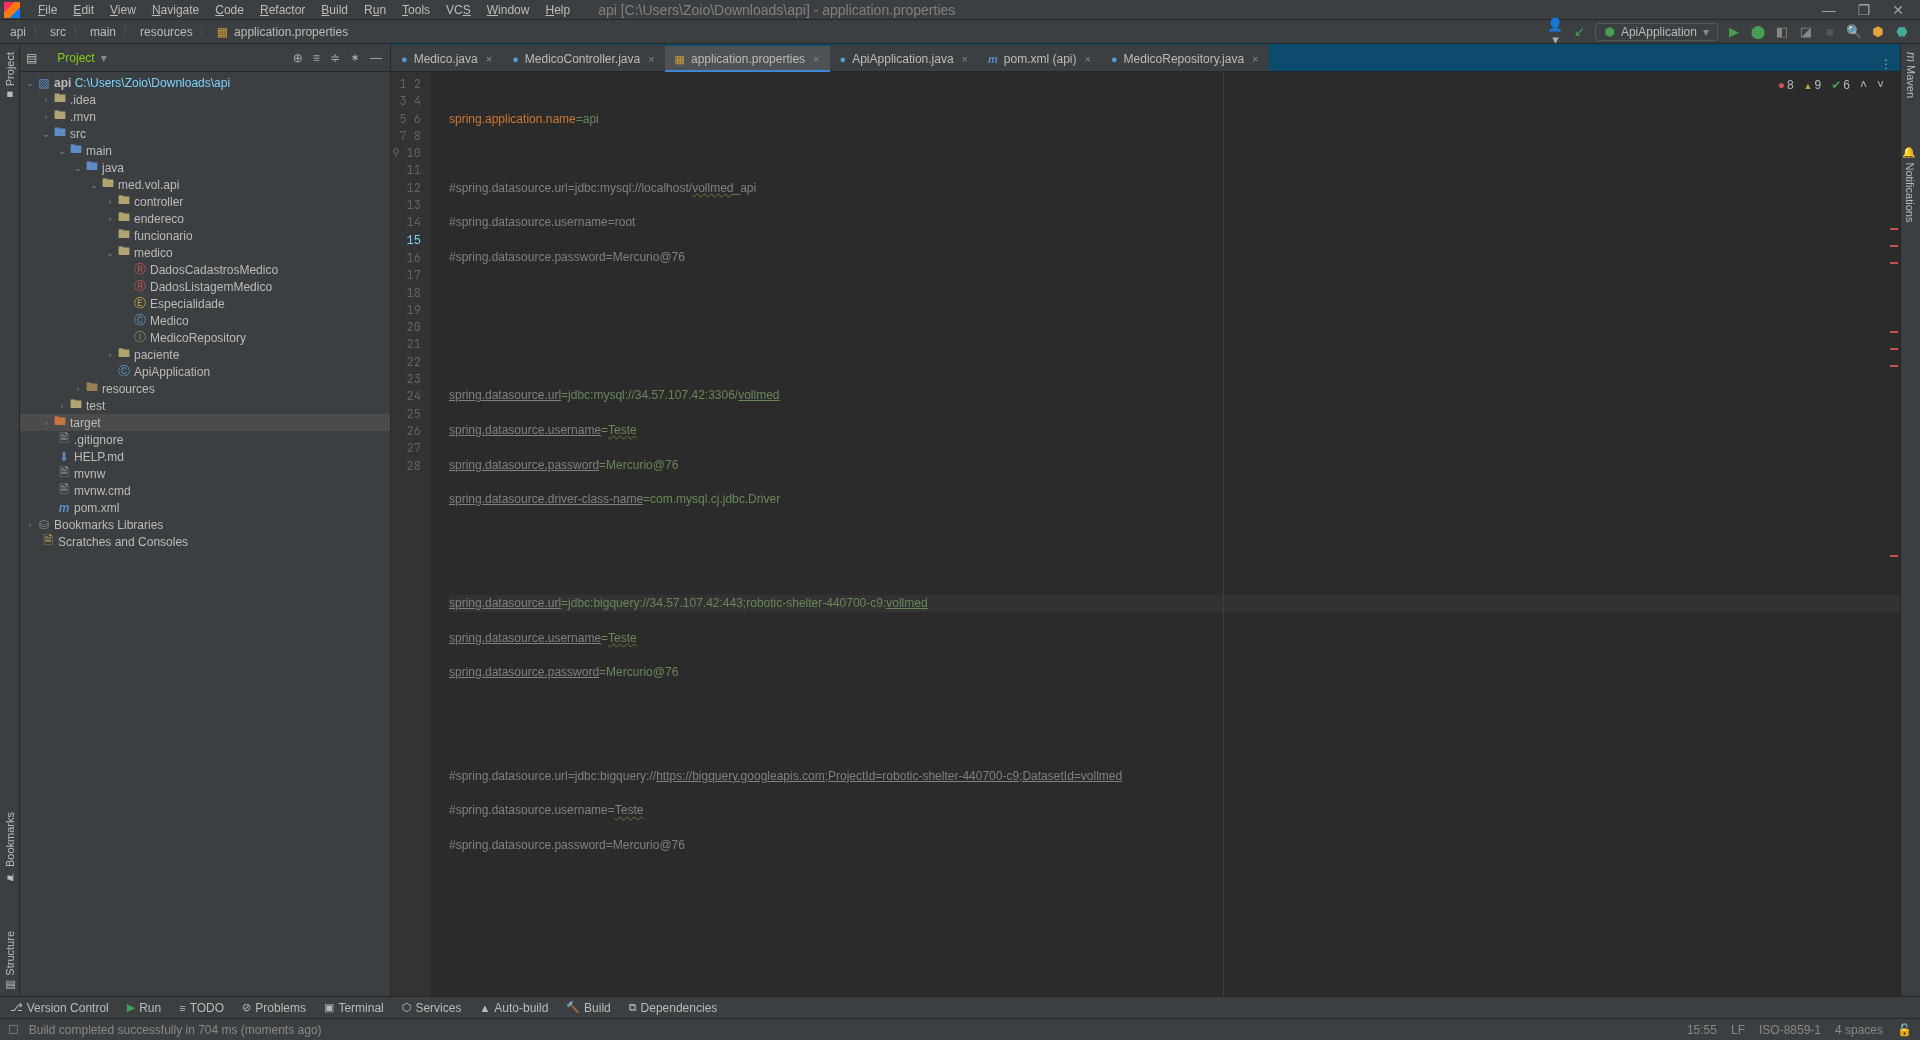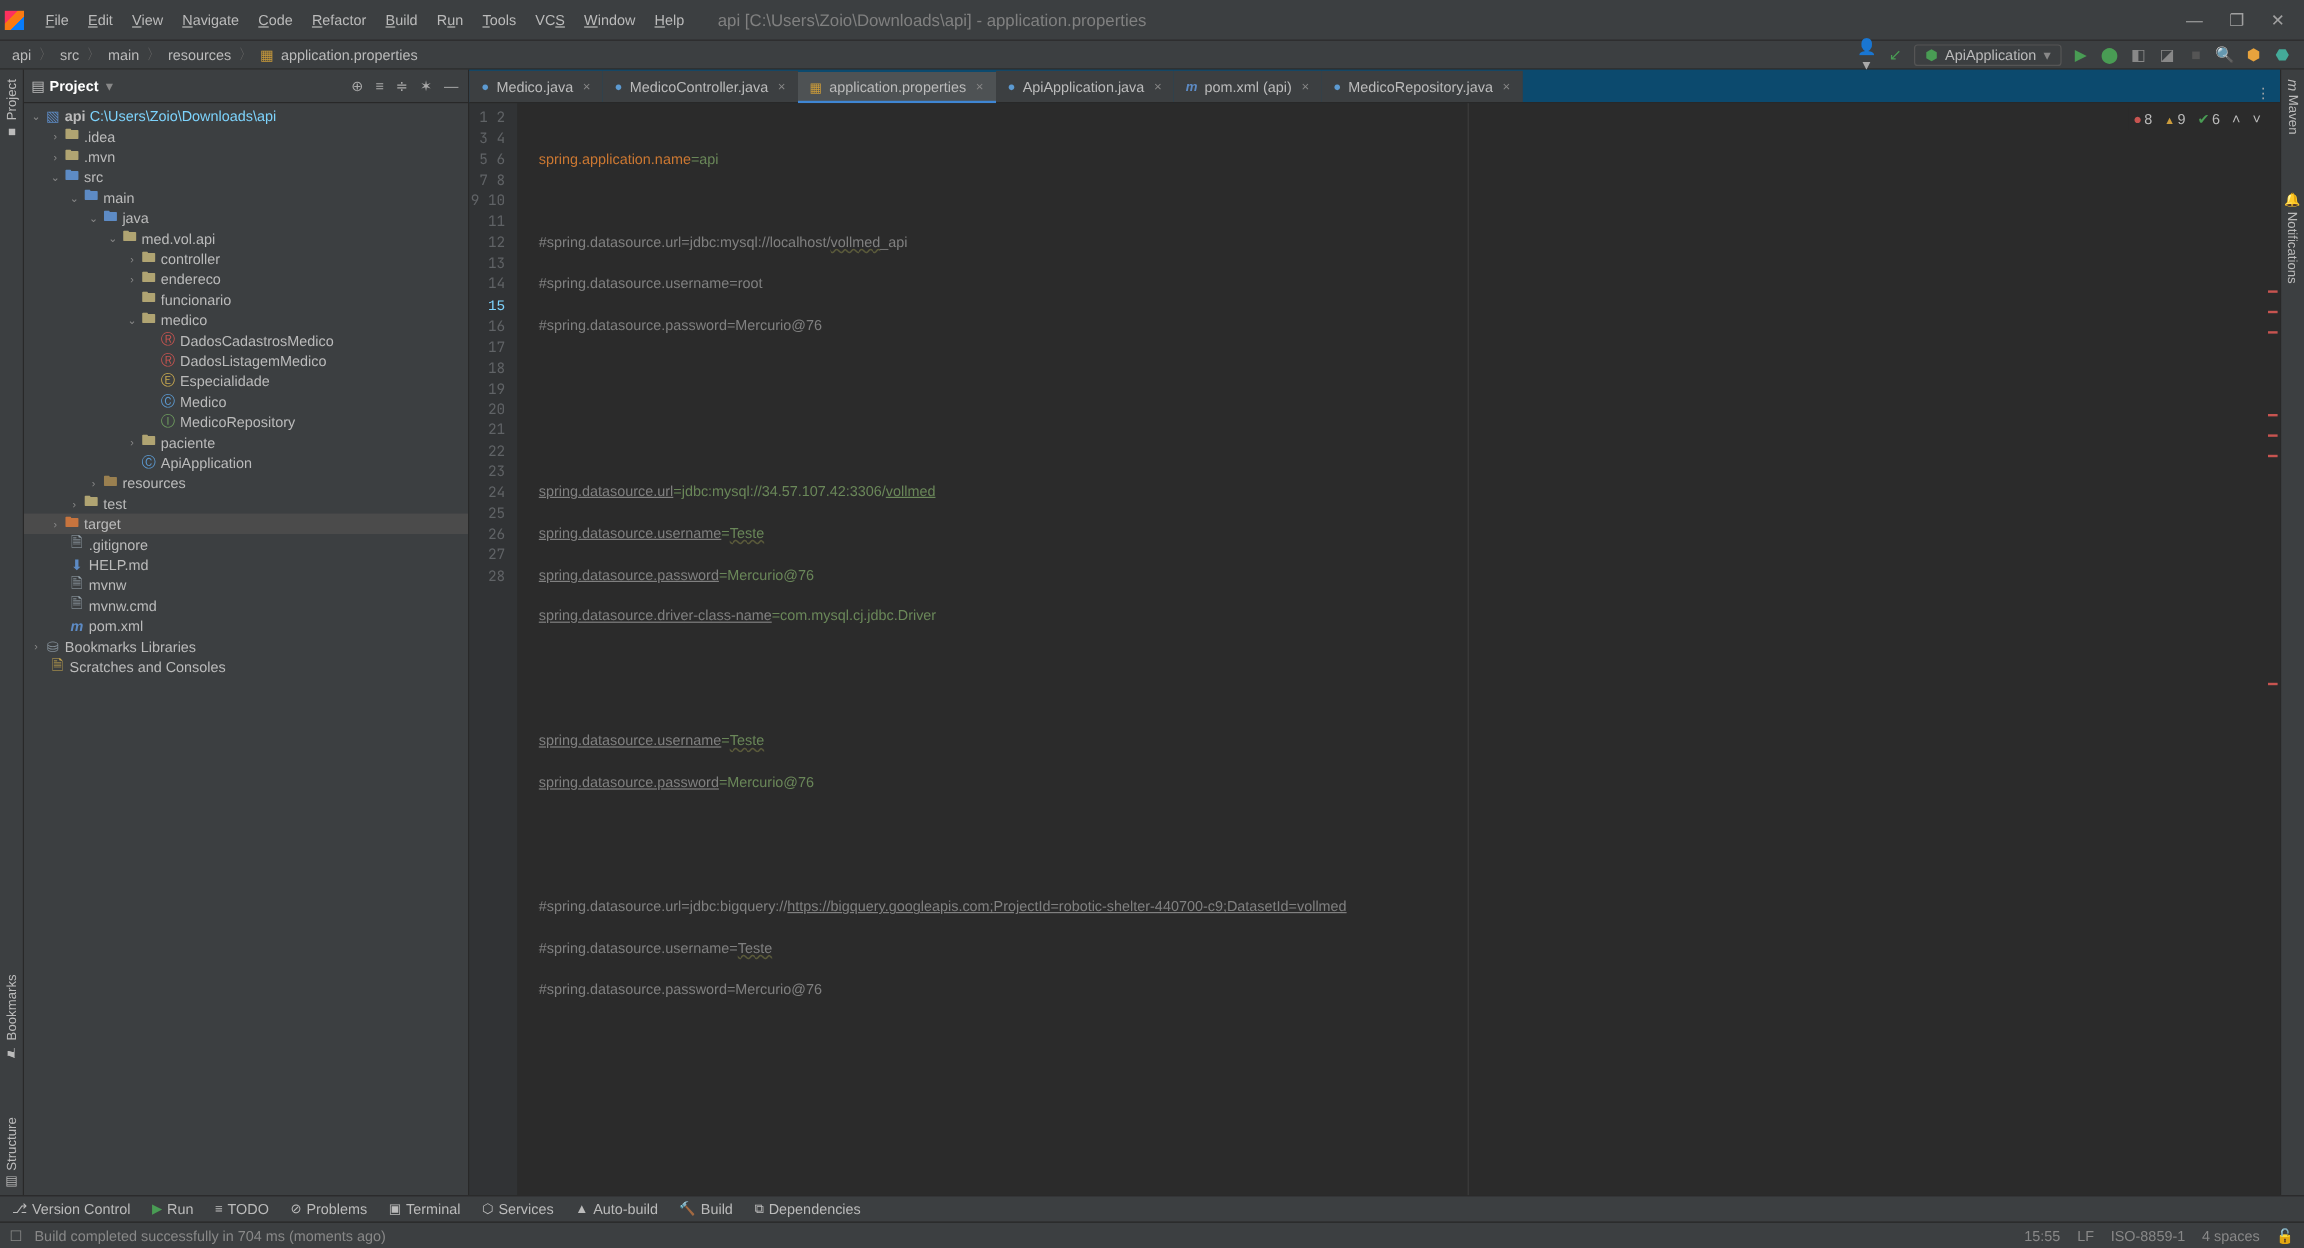--- a/index.html
+++ b/index.html
@@ -1,17 +1,17 @@
 <!DOCTYPE html>
 <html><head>
 <meta charset="utf-8">
 <style>
 * { margin: 0; padding: 0; box-sizing: border-box; font-family: "Segoe UI", sans-serif; font-size: 12px; }
 body { background: #2b2b2b; color: #bbbbbb; width: 1920px; height: 1040px; overflow: hidden; display: flex; flex-direction: column; }
-.titlebar { height: 34px; background: #3c3f41; display: flex; align-items: center; padding: 3px 4px; border-bottom: 1px solid #282828;}
+.titlebar { height: 20px; background: #3c3f41; display: flex; align-items: center; padding: 3px 4px; border-bottom: 1px solid #282828;}
 .logo { width: 16px; height: 16px; background: linear-gradient(135deg,#fe315d 33%,#f97a12 33% 66%,#087cfa 66%); margin-right: 10px; flex-shrink:0;}
 .menu-item { padding: 0 8px; color: #bbb; cursor: default; }
 .menu-item u { text-decoration: underline; }
 .title-path { margin-left: 20px; color: #808080; font-size: 14px;}
 .win-controls { margin-left: auto; display: flex; gap: 22px; padding-right: 12px; color:#a0a0a0; }
 .win-btn { font-size: 14px; }
 
 .navbar { height: 24px; background: #3c3f41; display: flex; align-items: center; border-bottom: 1px solid #282828; padding: 0 6px;}
 .crumb { color: #bbb; padding: 0 4px; }
 .crumb-sep { color: #666; padding: 0 2px; }
@@ -23,21 +23,21 @@
 
 .main-area { flex:1; display:flex; min-height:0;}
 .left-gutter, .right-gutter { width:20px; background:#3c3f41; display:flex; flex-direction:column; align-items:center; padding-top:4px; gap:40px; border-right:1px solid #282828;}
 .right-gutter{border-left:1px solid #282828; border-right:none;}
 .vtext { writing-mode: vertical-rl; transform: rotate(180deg); color:#bbb; font-size:11px; padding:4px 0; cursor:default;}
 .left-gutter .vtext.proj { margin-top:0;}
 .left-gutter .spacer{flex:1;}
 
 .sidebar { width: 371px; background:#3c3f41; display:flex; flex-direction:column; border-right:1px solid #282828;}
 .sidebar-head { height:28px; display:flex; align-items:center; padding:0 6px; border-bottom:1px solid #282828;}
-.sidebar-head .lbl { color:#ffffff; font-weight:bold; margin-left:4px;}
+.sidebar-head .lbl { color:#84cc16; font-weight:normal; margin-left:20px;}
 .sidebar-head .arrow { color:#888; margin-left:6px;}
 .sidebar-head .tools { margin-left:auto; display:flex; gap:10px; color:#aaa; font-size:13px; padding-right:2px;}
 
 .tree { flex:1; overflow:auto; padding:2px 0; font-size:12px;}
 .tree-row { display:flex; align-items:center; height:17px; padding-left:4px; white-space:nowrap; color:#bbb;}
 .tree-row.tgt { background:#4b4b4b;}
 .tw { display:inline-block; width:12px; text-align:center; color:#888; font-size:9px;}
 .ico { display:inline-block; width:16px; text-align:center; margin-right:2px;}
 .fld {color:#b0a472;}
 .fld-blue {color:#5d8bc5;}
@@ -368,20 +368,21 @@
 <div class="line"><span class="k-cmt">#spring.datasource.password=Mercurio@76</span></div>
 <div class="line"></div>
 <div class="line"></div>
 <div class="line"></div>
 <div class="line"><span class="k-key-dup" style="text-decoration:underline;">spring.datasource.url</span><span class="k-val">=jdbc:mysql://34.57.107.42:3306/</span><span class="k-val" style="text-decoration:underline;">vollmed</span></div>
 <div class="line"><span class="k-key-dup" style="text-decoration:underline;">spring.datasource.username</span><span class="k-val">=</span><span class="k-val k-ul">Teste</span></div>
 <div class="line"><span class="k-key-dup" style="text-decoration:underline;">spring.datasource.password</span><span class="k-val">=Mercurio@76</span></div>
 <div class="line"><span class="k-key-dup" style="text-decoration:underline;">spring.datasource.driver-class-name</span><span class="k-val">=com.mysql.cj.jdbc.Driver</span></div>
 <div class="line"></div>
 <div class="line"></div>
+<div class="line hl-line"><span class="k-key-dup" style="text-decoration:underline;">spring.datasource.url</span><span class="k-val">=jdbc:bigquery://34.57.107.42:443;robotic-shelter-440700-c9:</span><span class="k-val" style="text-decoration:underline;">vollmed</span></div>
 <div class="line"><span class="k-key-dup" style="text-decoration:underline;">spring.datasource.username</span><span class="k-val">=</span><span class="k-val k-ul">Teste</span></div>
 <div class="line"><span class="k-key-dup" style="text-decoration:underline;">spring.datasource.password</span><span class="k-val">=Mercurio@76</span></div>
 <div class="line"></div>
 <div class="line"></div>
 <div class="line"><span class="k-cmt">#spring.datasource.url=jdbc:bigquery://</span><span class="k-cmt" style="text-decoration:underline;">https://bigquery.googleapis.com;ProjectId=robotic-shelter-440700-c9;DatasetId=vollmed</span></div>
 <div class="line"><span class="k-cmt">#spring.datasource.username=</span><span class="k-cmt k-ul">Teste</span></div>
 <div class="line"><span class="k-cmt">#spring.datasource.password=Mercurio@76</span></div>
 <div class="line"></div>
 <div class="line"></div>
 <div class="line"></div>

